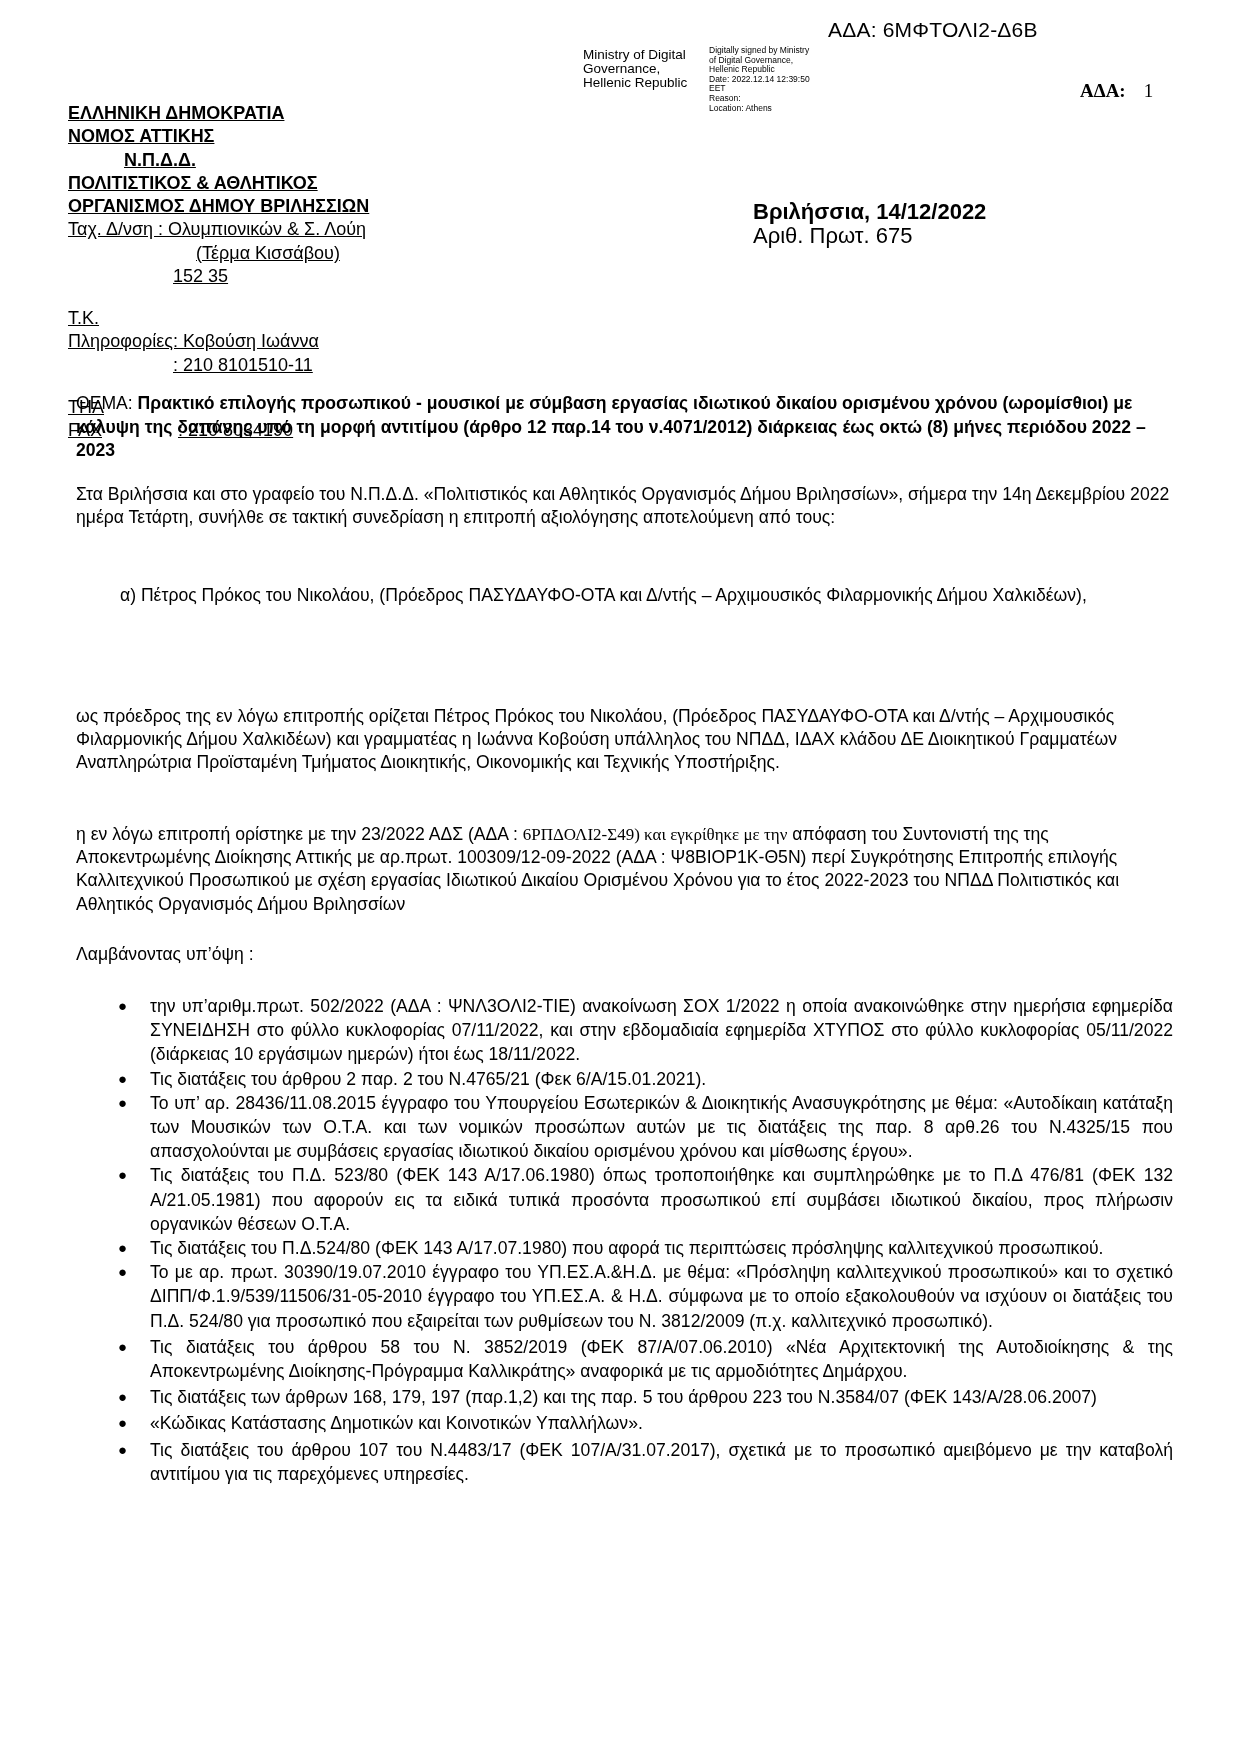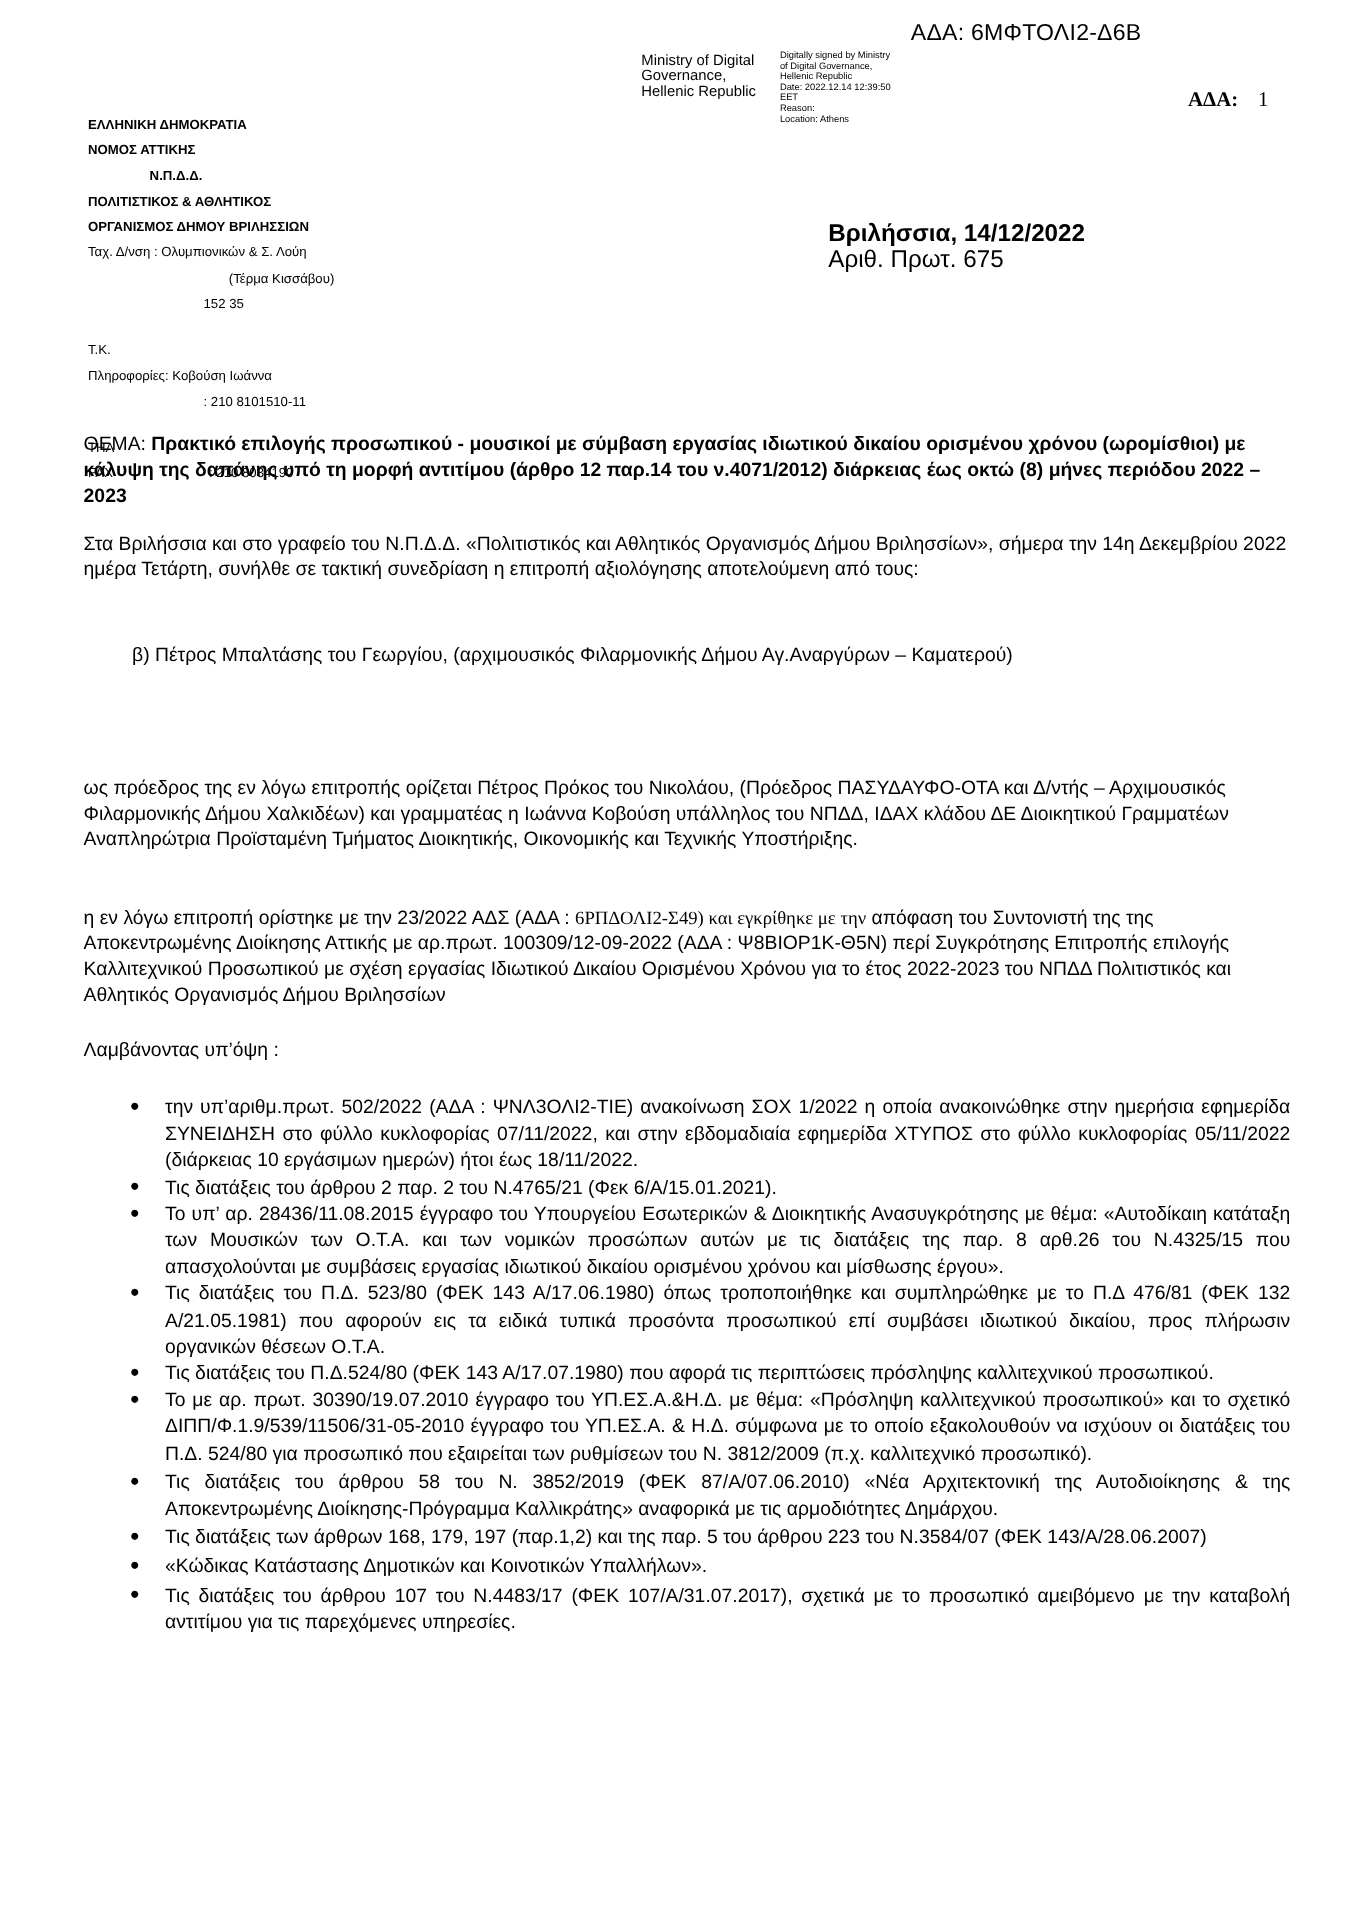--- a/index.html
+++ b/index.html
@@ -8,21 +8,21 @@
     font-family: "Liberation Sans", sans-serif; color: #000;
   }
   .abs { position: absolute; }
   #ada-top { left: 828px; top: 18px; font-size: 21px; letter-spacing: 0.2px; }
   #sig-org { left: 583px; top: 48px; font-size: 13.5px; line-height: 14px; text-align: left; width: 112px; }
   #sig-details { left: 709px; top: 46px; font-size: 8.5px; line-height: 9.6px; width: 120px; }
   #ada-right { left: 1080px; top: 80px; font-family: "Liberation Serif", serif; font-size: 19px; }
   #ada-right .lbl { font-weight: bold; }
   #ada-right .num { margin-left: 18px; }
 
-  #org-block { left: 80px; top: 102px; font-size: 12px; line-height: 23.3px; }
+  #org-block { left: 68px; top: 102px; font-size: 18px; line-height: 23.3px; text-decoration: underline; }
   #org-block .b { font-weight: bold; }
   .ind1 { padding-left: 56px; }
   .ind2 { padding-left: 128px; }
   .tab-row { display: flex; }
   .tab-row .k { width: 105px; margin-top: 42px; }
   .tab-row .k2 { width: 110px; }
 
   #date-block { left: 753px; top: 200px; font-size: 22px; line-height: 24px; }
   #date-block .b { font-weight: bold; }
 
@@ -97,21 +97,21 @@
   <div>Αριθ. Πρωτ. 675</div>
 </div>
 
 <div class="abs" id="subject">
   <span>ΘΕΜΑ: </span><span class="b">Πρακτικό επιλογής προσωπικού - μουσικοί με σύμβαση εργασίας ιδιωτικού δικαίου ορισμένου χρόνου (ωρομίσθιοι) με κάλυψη της δαπάνης υπό τη μορφή αντιτίμου (άρθρο 12 παρ.14 του ν.4071/2012) διάρκειας έως οκτώ (8) μήνες περιόδου 2022 – 2023</span>
 </div>
 
 <div class="para" id="p-intro">Στα Βριλήσσια και στο γραφείο του Ν.Π.Δ.Δ. «Πολιτιστικός και Αθλητικός Οργανισμός Δήμου Βριλησσίων», σήμερα την 14η Δεκεμβρίου 2022 ημέρα Τετάρτη, συνήλθε σε τακτική συνεδρίαση η επιτροπή αξιολόγησης αποτελούμενη από τους:</div>
 
 <div class="para" id="members">
-  <div class="m">β) Πέτρος Μπαλτάσης του Γεωργίου, (αρχιμουσικός Φιλαρμονικής Δήμου Αγ.Αναργύρων – Καματερού)</div>
+  <div class="m">α) Πέτρος Πρόκος του Νικολάου, (Πρόεδρος ΠΑΣΥΔΑΥΦΟ-ΟΤΑ και Δ/ντής – Αρχιμουσικός Φιλαρμονικής Δήμου Χαλκιδέων),</div>
 </div>
 
 <div class="para" id="p-chair">ως πρόεδρος της εν λόγω επιτροπής ορίζεται Πέτρος Πρόκος του Νικολάου, (Πρόεδρος ΠΑΣΥΔΑΥΦΟ-ΟΤΑ και Δ/ντής – Αρχιμουσικός Φιλαρμονικής Δήμου Χαλκιδέων) και γραμματέας η Ιωάννα Κοβούση υπάλληλος του ΝΠΔΔ, ΙΔΑΧ κλάδου ΔΕ  Διοικητικού Γραμματέων Αναπληρώτρια Προϊσταμένη Τμήματος Διοικητικής, Οικονομικής και Τεχνικής Υποστήριξης.</div>
 
 <div class="para" id="p-committee">
   <span>η εν λόγω επιτροπή ορίστηκε με την  23/2022 ΑΔΣ (ΑΔΑ : </span><span class="serif">6ΡΠΔΟΛΙ2-Σ49) και εγκρίθηκε με την</span><span> απόφαση του Συντονιστή της της Αποκεντρωμένης Διοίκησης Αττικής με αρ.πρωτ. 100309/12-09-2022 (ΑΔΑ : Ψ8ΒΙΟΡ1Κ-Θ5Ν) περί Συγκρότησης Επιτροπής επιλογής Καλλιτεχνικού Προσωπικού με σχέση εργασίας Ιδιωτικού Δικαίου Ορισμένου Χρόνου για το έτος 2022-2023 του ΝΠΔΔ Πολιτιστικός και Αθλητικός Οργανισμός Δήμου Βριλησσίων</span>
 </div>
 
 <div class="para" id="p-considering">Λαμβάνοντας υπ’όψη :</div>
 

